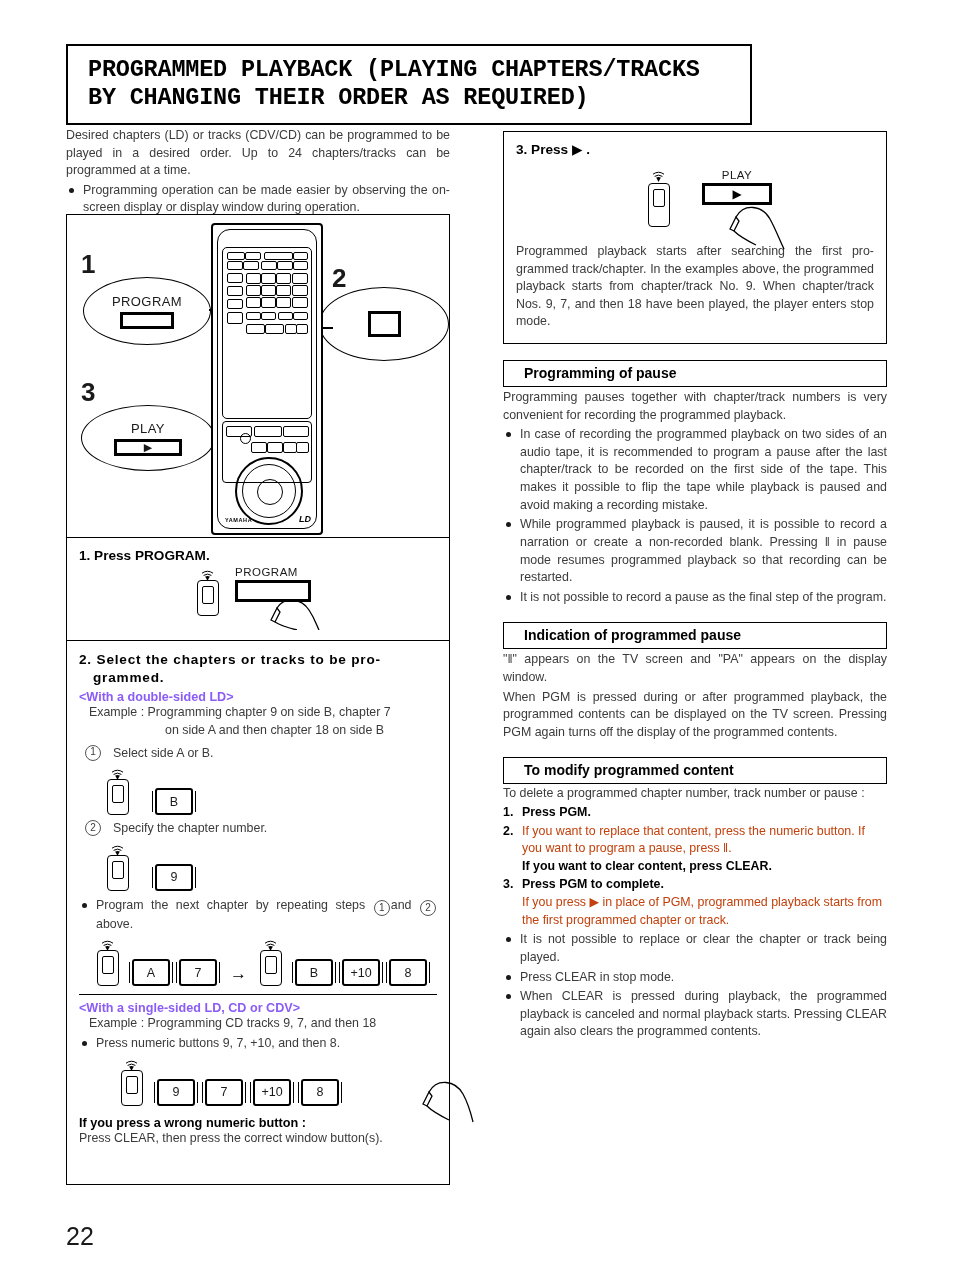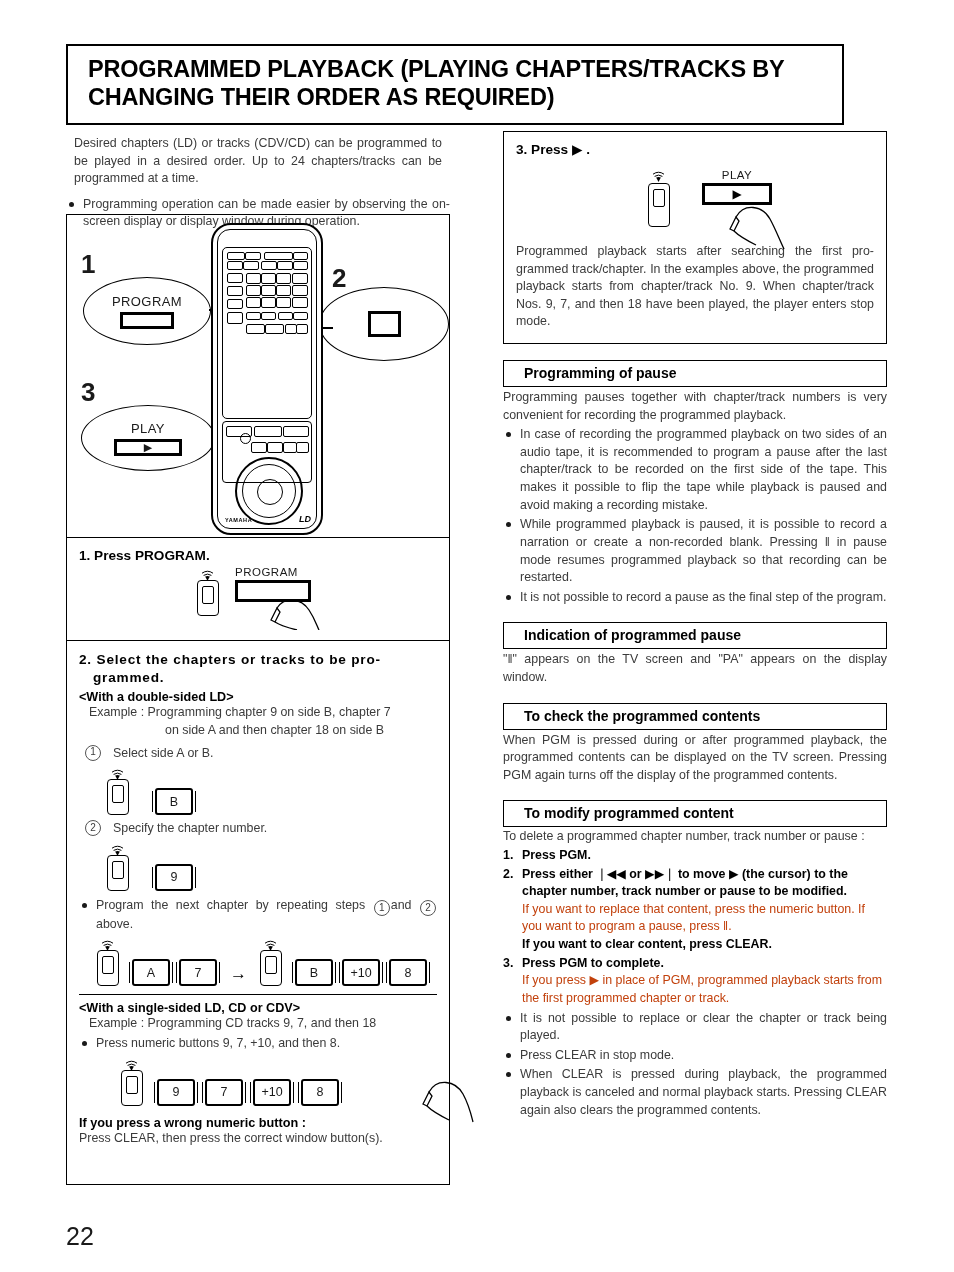--- a/index.html
+++ b/index.html
@@ -5,35 +5,36 @@
   html,body{margin:0;padding:0;background:#fff;}
   body{
     width:954px;height:1272px;position:relative;
     font-family:"Liberation Sans","DejaVu Sans",sans-serif;
     color:#1a1a1a;-webkit-font-smoothing:antialiased;
   }
   .page{position:absolute;inset:0;}
 
   
   .title-box{
-    position:absolute;left:66px;top:44px;width:778px;
+    position:absolute;left:66px;top:44px;width:686px;
     border:2px solid #000;box-sizing:border-box;
     padding:10px 14px 12px 20px;
+    font-family:Liberation Mono, monospace;
   }
   .title-box h1{
     margin:0;font-size:23.5px;line-height:1.18;font-weight:bold;
     letter-spacing:-0.2px;color:#000;
   }
 
   
   .col-left{position:absolute;left:66px;top:127px;width:384px;}
   .col-right{position:absolute;left:503px;top:131px;width:384px;}
 
   .intro{font-size:12.4px;line-height:1.42;text-align:justify;color:#3b3b3b;}
-  .intro p{margin:8px;}
+  .intro p{margin:0;}
   ul.bullets{margin:0;padding:0;list-style:none;}
   ul.bullets>li{
     position:relative;padding-left:17px;margin-top:2px;
     font-size:12.4px;line-height:1.42;text-align:justify;color:#3b3b3b;
   }
   ul.bullets>li:before{
     content:"";position:absolute;left:3px;top:6px;
     width:5px;height:5px;border-radius:50%;background:#1a1a1a;
   }
 
@@ -58,21 +59,21 @@
     border:3px solid #000;background:#fff;box-sizing:border-box;
     display:flex;align-items:center;justify-content:center;
   }
   .stepnum{position:absolute;font-size:26px;font-weight:bold;color:#1a1a1a;}
 
   .leader{position:absolute;background:#000;}
 
   
   .remote{
     position:absolute;left:144px;top:8px;width:108px;height:308px;
-    border:2.2px solid #000;border-radius:20px;background:#fff;
+    border:2.2px solid #000;border-radius:4px;background:#fff;
   }
   .remote:after{
     content:"";position:absolute;left:4px;top:4px;right:4px;bottom:4px;
     border:1px solid #000;border-radius:13px;
   }
   .rpanel{position:absolute;left:9px;top:22px;width:88px;height:170px;
     border:1px solid #000;border-radius:5px;}
   .rpanel2{position:absolute;left:9px;top:196px;width:88px;height:60px;
     border:1px solid #000;border-radius:4px;}
   .btn{position:absolute;border:1.2px solid #000;background:#fff;border-radius:2px;}
@@ -93,21 +94,21 @@
   .ldlogo{position:absolute;right:10px;bottom:9px;font-size:9px;
     font-weight:bold;font-style:italic;color:#000;}
   .dial-dot{position:absolute;left:27px;top:208px;width:9px;height:9px;
     border:1.2px solid #000;border-radius:50%;}
 
   
   .step-block{padding:10px 12px 8px 12px;}
   .step-head{font-size:13.6px;font-weight:bold;color:#000;margin:0 0 2px 0;}
   .step-head.indent2{padding-left:14px;text-indent:-14px;line-height:1.3;
     letter-spacing:.8px;}
-  .sub-head{font-size:12.6px;font-weight:bold;color:#000000;margin:4px 0 0 0;}
+  .sub-head{font-size:12.6px;font-weight:bold;color:#8b5cf6;margin:4px 0 0 0;}
   .example{font-size:12.4px;color:#3b3b3b;line-height:1.42;margin-left:10px;}
   .example .ex-lab{display:inline-block;}
   .example .ex-cont{display:block;margin-left:76px;}
   .numbered{position:relative;padding-left:34px;font-size:12.4px;
     color:#3b3b3b;line-height:1.42;margin-top:5px;}
   .circ{position:absolute;left:6px;top:0px;width:14px;height:14px;
     border:1px solid #555;border-radius:50%;font-size:10px;
     display:flex;align-items:center;justify-content:center;color:#3b3b3b;}
   .circ-inline{display:inline-flex;width:14px;height:14px;border:1px solid #555;
     border-radius:50%;font-size:10px;align-items:center;justify-content:center;
@@ -446,34 +447,32 @@
     <div class="sect-body">Programming pauses together with chapter/track numbers is very convenient for recording the programmed playback.</div>
     <ul class="bullets">
       <li>In case of recording the programmed playback on two sides of an audio tape, it is recommended to program a pause after the last chapter/track to be recorded on the first side of the tape. This makes it possible to flip the tape while playback is paused and avoid making a recording mistake.</li>
       <li>While programmed playback is paused, it is possible to record a narration or create a non-recorded blank. Pressing ‖ in pause mode resumes programmed playback so that recording can be restarted.</li>
       <li>It is not possible to record a pause as the final step of the program.</li>
     </ul>
 
     <div class="sect-head">Indication of programmed pause</div>
     <div class="sect-body">"‖" appears on the TV screen and "PA" appears on the display window.</div>
 
-    <div class="sect-head">To check the programmed contents</div>
     <div class="sect-body">When PGM is pressed during or after programmed playback, the programmed contents can be displayed on the TV screen. Pressing PGM again turns off the display of the programmed contents.</div>
 
     <div class="sect-head">To modify programmed content</div>
     <div class="sect-body" style="margin-top:1px;">To delete a programmed chapter number, track number or pause :</div>
 
     <ol class="steps">
       <li>
         <span class="num">1.</span>
         <span class="bold">Press PGM.</span>
       </li>
       <li>
         <span class="num">2.</span>
-        <span class="bold">Press either ❘◀◀ or ▶▶❘ to move ▶ (the cursor) to the chapter number, track number or pause to be modified.</span>
         <span class="sub">If you want to replace that content, press the numeric button. If you want to program a pause, press ‖.</span>
         <span class="bold" style="display:block;">If you want to clear content, press CLEAR.</span>
       </li>
       <li>
         <span class="num">3.</span>
         <span class="bold">Press PGM to complete.</span>
         <span class="sub">If you press ▶ in place of PGM, programmed playback starts from the first programmed chapter or track.</span>
       </li>
     </ol>
     <ul class="bullets">

